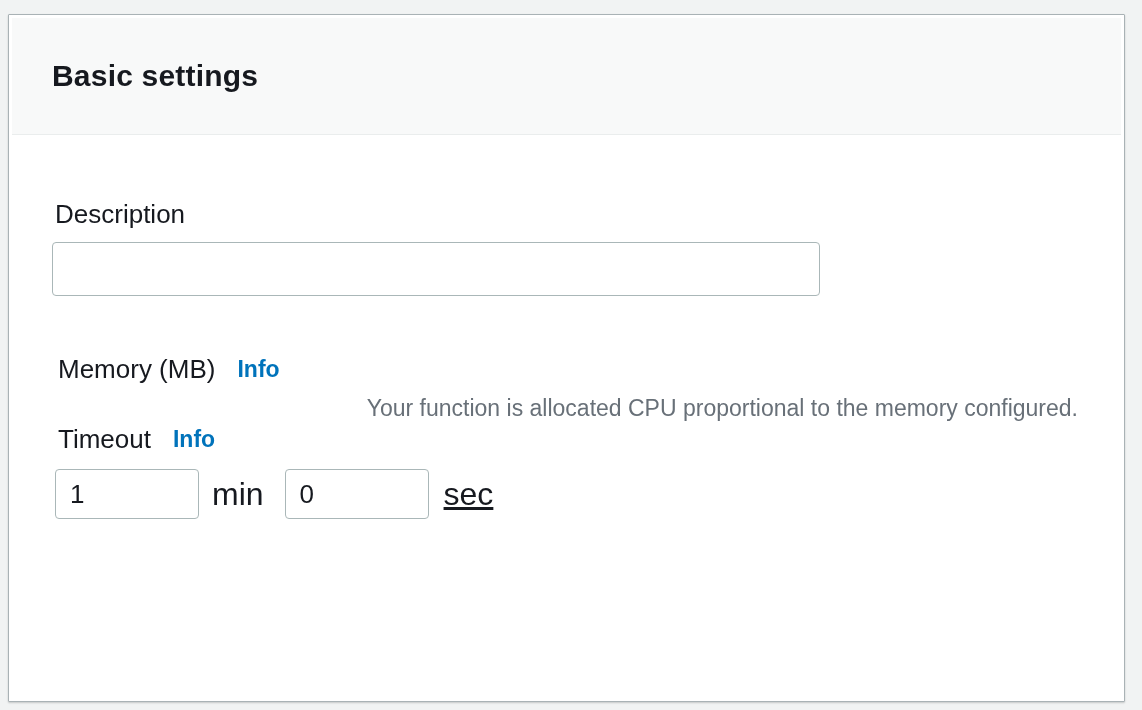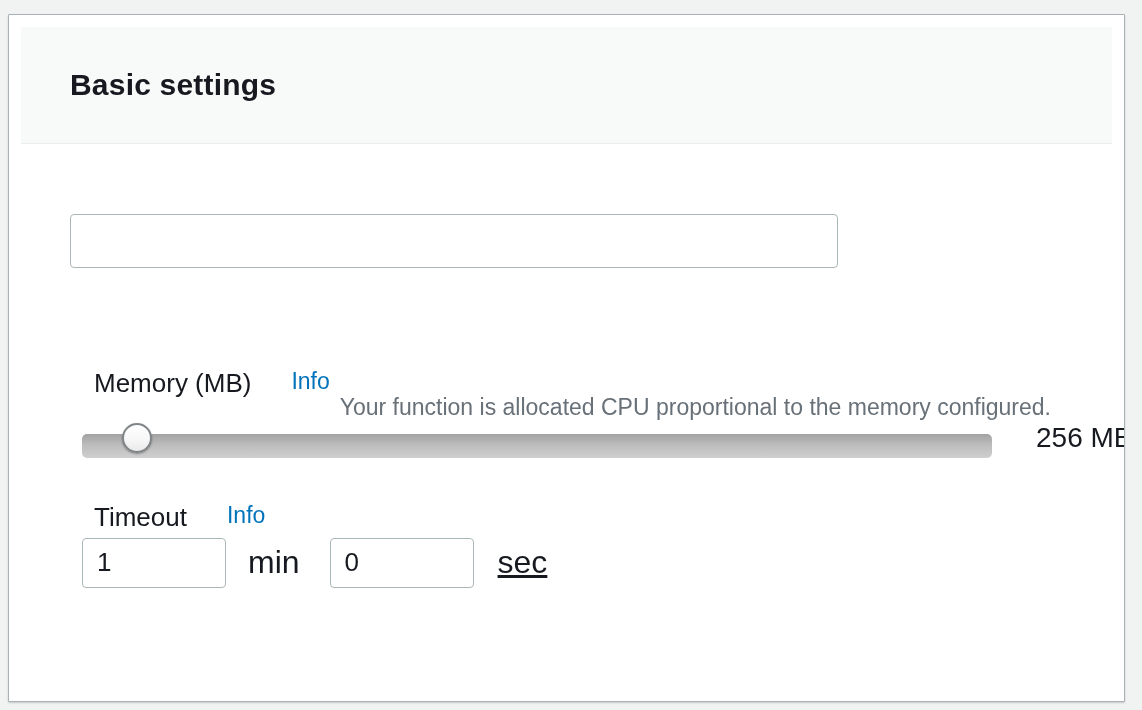--- a/index.html
+++ b/index.html
@@ -1,15 +1,15 @@
 <!DOCTYPE html>
 <html><head>
 <meta charset="utf-8">
 <style>
-  * { margin: 0; padding: 12px; box-sizing: border-box; }
+  * { margin: 0; padding: 3px; box-sizing: border-box; }
   html, body {
     width: 1142px; height: 710px;
     font-family: "Liberation Sans", sans-serif;
     background: #f1f3f3;
     overflow: hidden;
   }
   .card {
     position: absolute;
     left: 8px; top: 14px;
     width: 1117px; height: 688px;
@@ -34,27 +34,27 @@
     letter-spacing: 0.2px;
   }
   .card-body { padding: 0 37px; }
 
   .field-label {
     font-size: 26px;
     color: #16191f;
   }
   .label-row {
     display: flex;
-    align-items: flex-start;
+    align-items: center;
     height: 30px;
   }
   .info-link {
     margin-left: 16px;
     font-size: 23px;
-    font-weight: normal;
+    font-weight: bold;
     color: #0073bb;
     text-decoration: none;
     cursor: pointer;
   }
   .helper-text {
     margin-top: 8px;
     font-size: 23px;
     color: #687078;
     height: 26px;
     text-align: right;
@@ -140,36 +140,30 @@
 <body>
 
 <div class="card">
   <div class="card-header">
     <h2 class="card-title">Basic settings</h2>
   </div>
 
   <div class="card-body">
 
     <div class="description-group">
+      <label class="field-label">Description</label>
       <input type="text" class="text-input description-input" value="" style="">
     </div>
 
     <div class="memory-group">
       <div class="label-row">
         <span class="field-label">Memory (MB)</span>
         <a class="info-link">Info</a>
       </div>
       <div class="helper-text">Your function is allocated CPU proportional to the memory configured.</div>
-      <div class="slider-row">
-        <div class="slider">
-          <div class="slider-track"></div>
-          <div class="slider-thumb" style="left: 6%;"></div>
-        </div>
-        <div class="slider-value">256 MB</div>
-      </div>
     </div>
 
     <div class="timeout-group">
       <div class="label-row">
         <span class="field-label">Timeout</span>
         <a class="info-link">Info</a>
       </div>
       <div class="timeout-row">
         <input type="text" class="text-input timeout-input" value="1" style="">
         <span class="unit-label unit-min">min</span>

